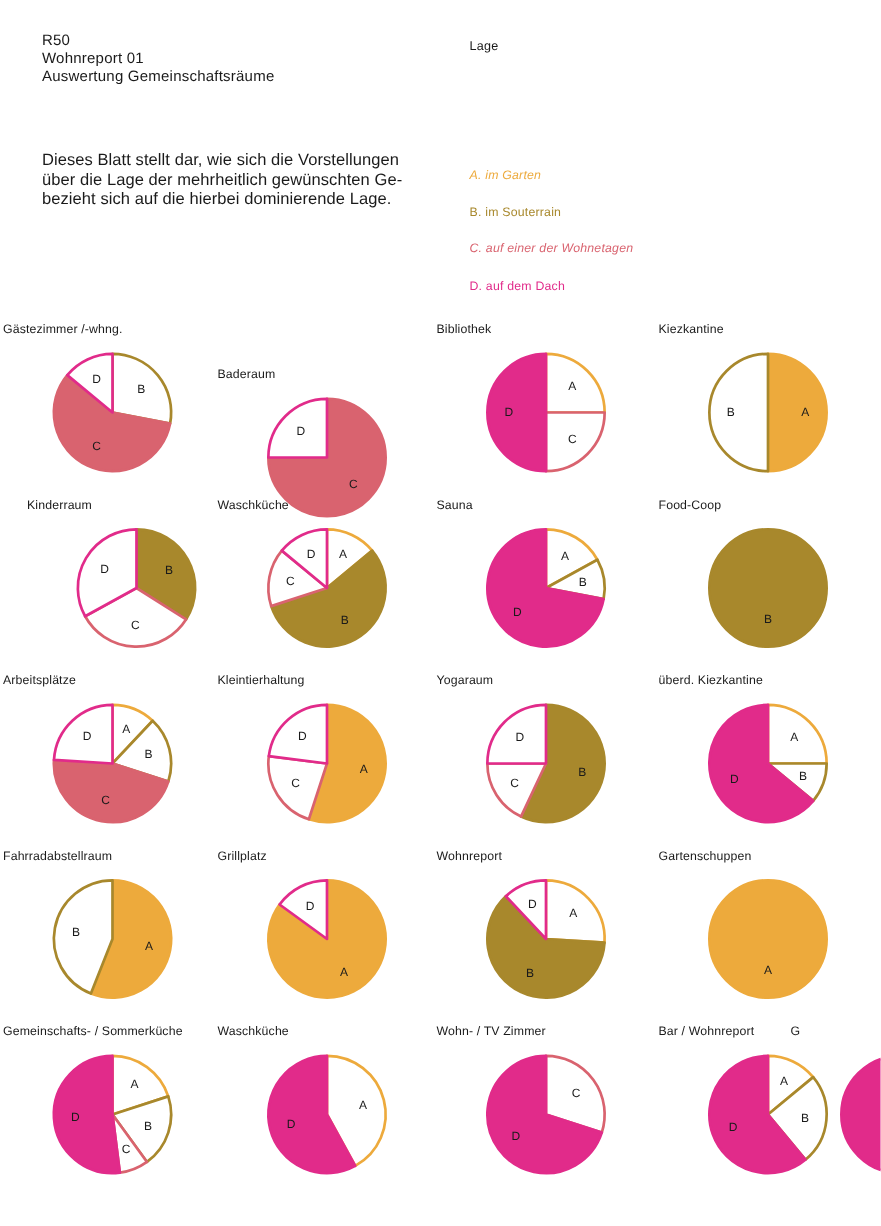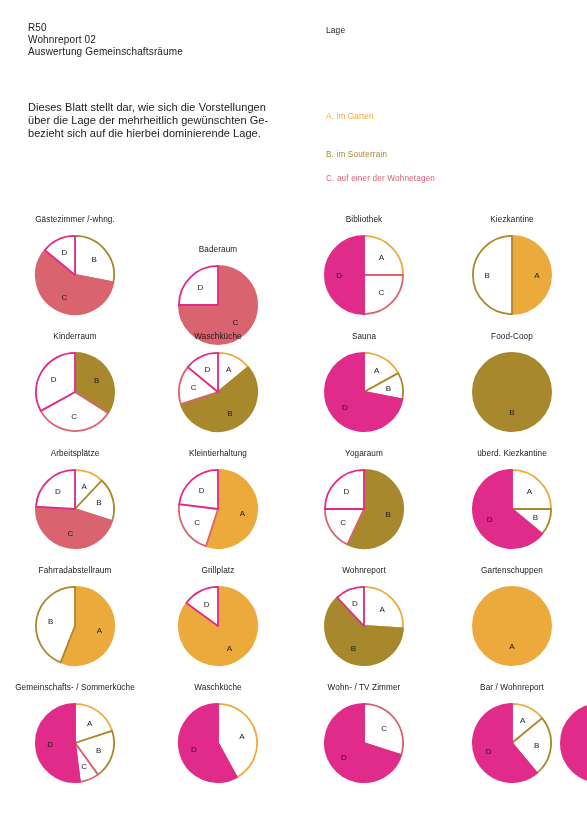--- a/index.html
+++ b/index.html
@@ -11,59 +11,60 @@
   #sheet{position:relative;width:587px;height:817px;}
 
   
   .hdr{position:absolute;left:28px;top:22px;width:250px;}
   .hdr .ln{font-size:10px;line-height:12.2px;letter-spacing:.15px;white-space:nowrap;}
   .intro{position:absolute;left:28px;top:101px;width:212px;
     font-size:11px;line-height:13.2px;letter-spacing:.05px;color:#1a1a1a;}
   .intro div{white-space:nowrap;}
 
   
-  .legend{position:absolute;left:326px;top:25px;}
+  .legend{position:absolute;left:313px;top:25px;}
   .legend .lg-title{font-size:8.4px;letter-spacing:.15px;color:#1a1a1a;}
   .legend .lg-items{position:absolute;left:0;top:80px;width:240px;}
   .legend .lg-item{font-size:8.2px;line-height:24.5px;letter-spacing:.15px;white-space:nowrap;}
 
   
   .grid{position:absolute;left:0;top:215px;width:587px;}
   .row{position:relative;height:117px;}
-  .cell{position:absolute;top:0;width:146px;text-align:center;}
+  .cell{position:absolute;top:0;width:146px;text-align:left;}
   .cell .cap{font-size:8.2px;line-height:10px;letter-spacing:.1px;
     white-space:nowrap;color:#1a1a1a;height:12px;}
   .pie-wrap{position:relative;width:84px;height:84px;margin:6px auto 0;}
   .pie-wrap svg{display:block;overflow:visible;}
   .slice-label{font-size:8px;font-family:"Liberation Sans","DejaVu Sans",sans-serif;
     fill:#1a1a1a;text-anchor:middle;dominant-baseline:middle;}
 </style>
 </head>
 <body>
 
 <div id="sheet">
 
   <div class="hdr">
     <div class="ln">R50</div>
-    <div class="ln">Wohnreport 02</div>
+    <div class="ln">Wohnreport 01</div>
     <div class="ln"><span class="u">Auswertung Gemeinschaftsräume</span></div>
   </div>
 
   <div class="intro">
     <div>Dieses Blatt stellt dar, wie sich die Vorstellungen</div>
     <div>über die Lage der mehrheitlich gewünschten Ge-</div>
     <div>bezieht sich auf die hierbei dominierende Lage.</div>
   </div>
 
   <div class="legend">
     <div class="lg-title">Lage</div>
     <div class="lg-items" id="legend-items">
-        <div class="lg-item" style="color: rgb(237, 170, 60);">A. im Garten</div>
-        <div class="lg-item" style="color: rgb(168, 136, 44); margin-top: 13px;">B. im Souterrain</div>
-        <div class="lg-item" style="color: rgb(217, 99, 111);">C. auf einer der Wohnetagen</div>
+        <div class="lg-item" style="color: rgb(237, 170, 60); font-style: italic;">A. im Garten</div>
+        <div class="lg-item" style="color: rgb(168, 136, 44);">B. im Souterrain</div>
+        <div class="lg-item" style="color: rgb(217, 99, 111); font-style: italic;">C. auf einer der Wohnetagen</div>
+        <div class="lg-item" style="color: rgb(225, 43, 138);">D. auf dem Dach</div>
       </div>
   </div>
 
   <div class="grid" id="chart-grid">
       <div class="row">
         <div class="cell" style="left: 2px;">
           <div class="cap">Gästezimmer /-whng.</div>
           <div class="pie-wrap">
             <svg width="84" height="84" viewBox="0 0 84 84">
               <path d="M 42 42 L 42.00 2.90 A 39.1 39.1 0 0 1 80.41 49.33 Z" fill="#ffffff" stroke="#A8882C" stroke-width="1.8" stroke-linejoin="round"></path>
@@ -105,21 +106,21 @@
             <svg width="84" height="84" viewBox="0 0 84 84">
               <path d="M 42 42 L 42.00 2.90 A 39.1 39.1 0 0 1 42.00 81.10 Z" fill="#EDAA3C" stroke="#EDAA3C" stroke-width="1.8" stroke-linejoin="round"></path>
               <text x="66.8" y="42.5" class="slice-label">A</text>
               <path d="M 42 42 L 42.00 81.10 A 39.1 39.1 0 0 1 42.00 2.90 Z" fill="#ffffff" stroke="#A8882C" stroke-width="1.8" stroke-linejoin="round"></path>
               <text x="17.2" y="42.5" class="slice-label">B</text>
             </svg>
           </div>
         </div>
       </div>
       <div class="row">
-        <div class="cell" style="left: 2px;">
+        <div class="cell" style="left: 18px;">
           <div class="cap">Kinderraum</div>
           <div class="pie-wrap">
             <svg width="84" height="84" viewBox="0 0 84 84">
               <path d="M 42 42 L 42.00 2.90 A 39.1 39.1 0 0 1 75.01 62.95 Z" fill="#A8882C" stroke="#A8882C" stroke-width="1.8" stroke-linejoin="round"></path>
               <text x="63.7" y="30.6" class="slice-label">B</text>
               <path d="M 42 42 L 75.01 62.95 A 39.1 39.1 0 0 1 7.74 60.84 Z" fill="#ffffff" stroke="#D9636F" stroke-width="1.8" stroke-linejoin="round"></path>
               <text x="41.2" y="67.3" class="slice-label">C</text>
               <path d="M 42 42 L 7.74 60.84 A 39.1 39.1 0 0 1 42.00 2.90 Z" fill="#ffffff" stroke="#E12B8A" stroke-width="1.8" stroke-linejoin="round"></path>
               <text x="20.7" y="29.9" class="slice-label">D</text>
             </svg>

